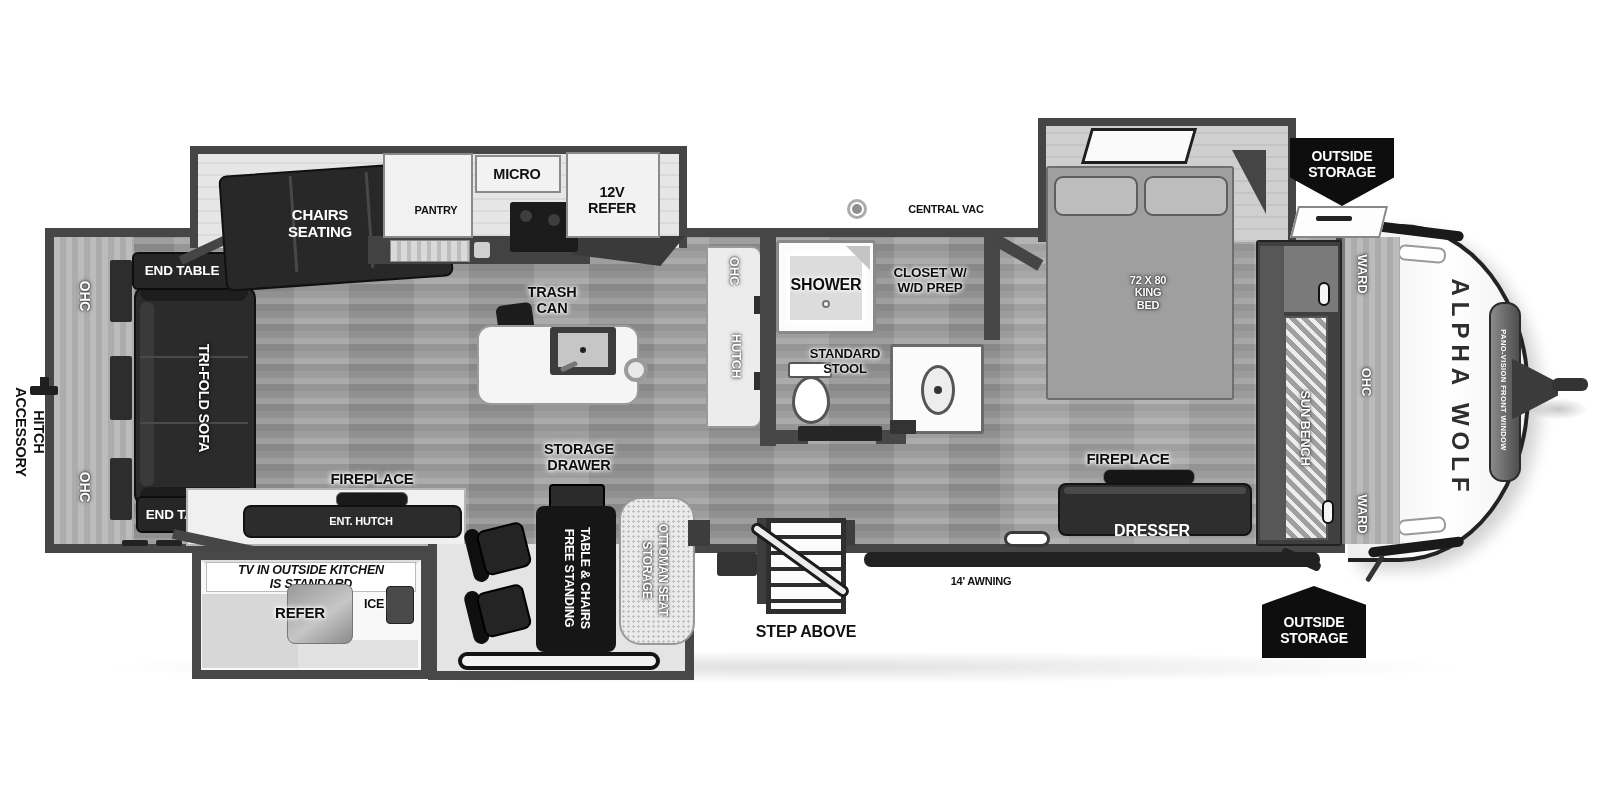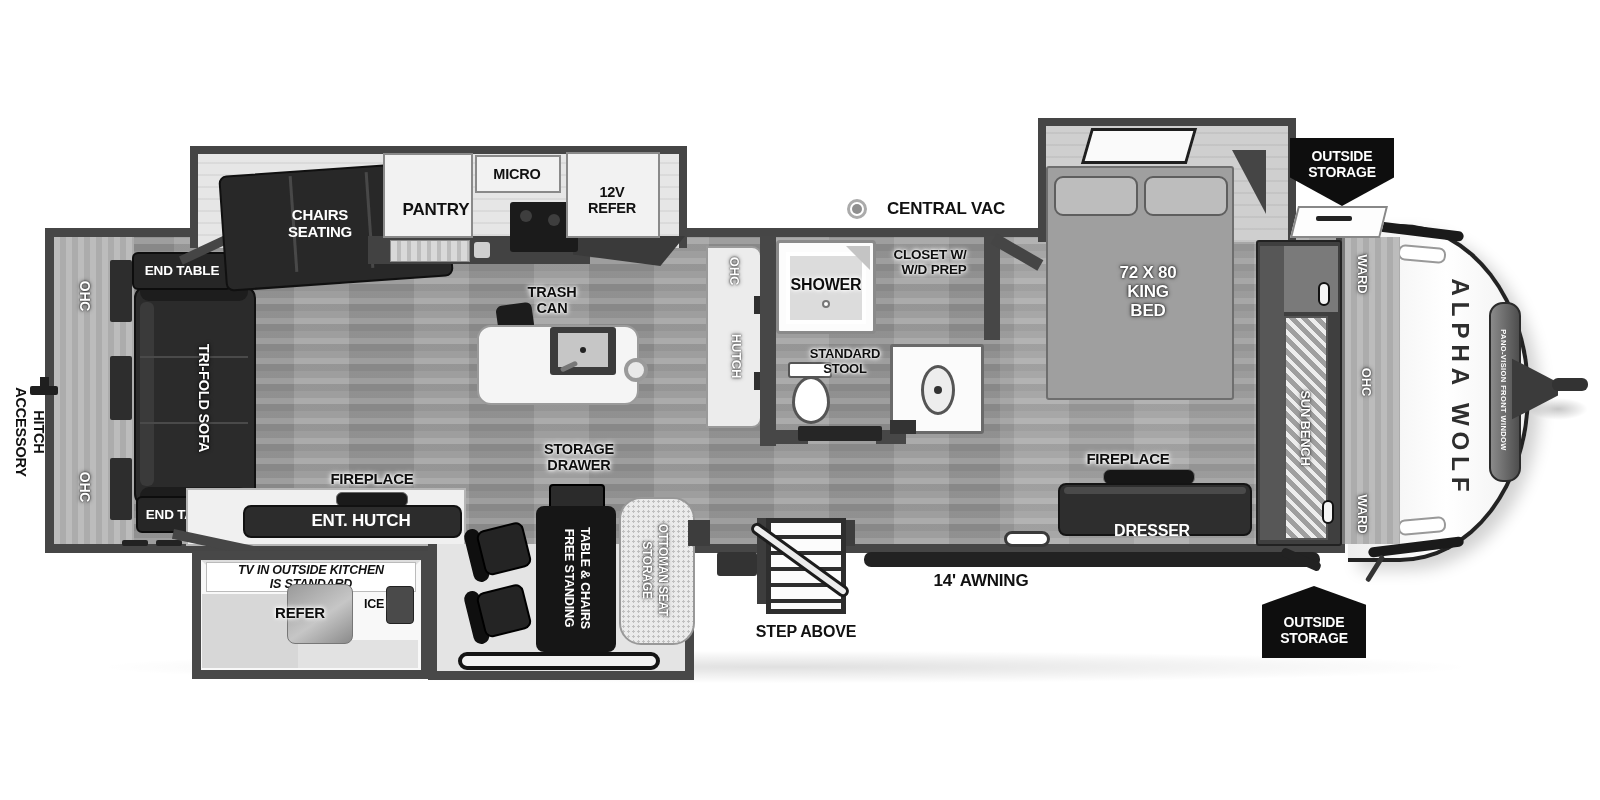--- a/index.html
+++ b/index.html
@@ -7,21 +7,21 @@
           font-family:"Liberation Sans",sans-serif;font-weight:700;letter-spacing:-0.2px;}
   .abs{position:absolute;}
   .c{position:absolute;transform:translate(-50%,-50%);white-space:nowrap;text-align:center;line-height:1.12;}
   .r90{transform:translate(-50%,-50%) rotate(90deg);}
   .lblB{color:#0d0d0d;text-shadow:0 0 2px #fff,0 0 4px #fff,0 0 6px #fff;}
   .lblW{color:#fff;text-shadow:0 0 2px rgba(0,0,0,.9),0 0 4px rgba(0,0,0,.7);}
   .lblP{color:#111;}
   .w{color:#fff;}
   .wall{position:absolute;background:#474747;}
   .s12{font-size:12px;} .s125{font-size:12.5px;} .s13{font-size:13px;} .s135{font-size:13.5px;}
-  .s14{font-size:14px;} .s145{font-size:14.5px;} .s15{font-size:15px;} .s155{font-size:17px;padding-left:16px;}
+  .s14{font-size:14px;} .s145{font-size:14.5px;} .s15{font-size:15px;} .s155{font-size:11px;padding-left:16px;}
   .s16{font-size:16px;}
   .wood{background:
       repeating-linear-gradient(90deg, rgba(255,255,255,.06) 0 55px, rgba(0,0,0,.05) 55px 120px),
       repeating-linear-gradient(0deg,#a6a6a6 0 6px,#989898 6px 13px,#8f8f8f 13px 20px);}
   .slidefloor{background:
       repeating-linear-gradient(0deg, rgba(0,0,0,.05) 0 2px, rgba(255,255,255,0) 2px 12px),#e6e6e6;}
   .band{background:repeating-linear-gradient(90deg,#bcbcbc 0 6px,#acacac 6px 12px);}
 </style>
 </head>
 <body>
@@ -129,21 +129,21 @@
   <div class="wall" style="left:760px;top:236px;width:16px;height:210px;"></div>
   <div class="wall" style="left:984px;top:236px;width:16px;height:104px;"></div>
   <div class="wall" style="left:760px;top:430px;width:48px;height:14px;"></div>
   <div class="wall" style="left:876px;top:430px;width:30px;height:14px;"></div>
   <div class="abs" style="left:798px;top:426px;width:84px;height:15px;background:#262626;border-radius:2px;"></div>
   <div class="abs" style="left:776px;top:240px;width:100px;height:94px;background:#fcfcfc;border:3px solid #8a8a8a;border-radius:4px;box-sizing:border-box;"></div>
   <div class="abs" style="left:786px;top:252px;width:80px;height:72px;background:#dcdcdc;border:4px solid #fff;box-sizing:border-box;"></div>
   <div class="abs" style="left:846px;top:246px;width:24px;height:24px;background:#c4c4c4;clip-path:polygon(100% 0,100% 100%,0 0);"></div>
   <div class="abs" style="left:822px;top:300px;width:8px;height:8px;background:#fff;border:2px solid #777;border-radius:50%;box-sizing:border-box;"></div>
   <div class="c s16 lblB" style="left:826px;top:285px;">SHOWER</div>
-  <div class="c s135 lblB" style="left:930px;top:262px;text-align:right;">
+  <div class="c s135 lblB" style="left:930px;top:280px;">
     <div>CLOSET W/</div>
     <div>W/D PREP</div>
   </div>
   <div class="abs" style="left:788px;top:362px;width:44px;height:16px;background:#fff;border:2px solid #555;border-radius:3px;box-sizing:border-box;"></div>
   <div class="abs" style="left:792px;top:376px;width:38px;height:48px;background:#fff;border:3px solid #555;border-radius:50% 50% 50% 50%/55% 55% 45% 45%;box-sizing:border-box;"></div>
   <div class="c s13 lblB" style="left:845px;top:362px;">
     <div>STANDARD</div>
     <div>STOOL</div>
   </div>
   <div class="abs" style="left:890px;top:344px;width:94px;height:90px;background:#fbfbfb;border:3px solid #6a6a6a;border-radius:3px;box-sizing:border-box;"></div>

